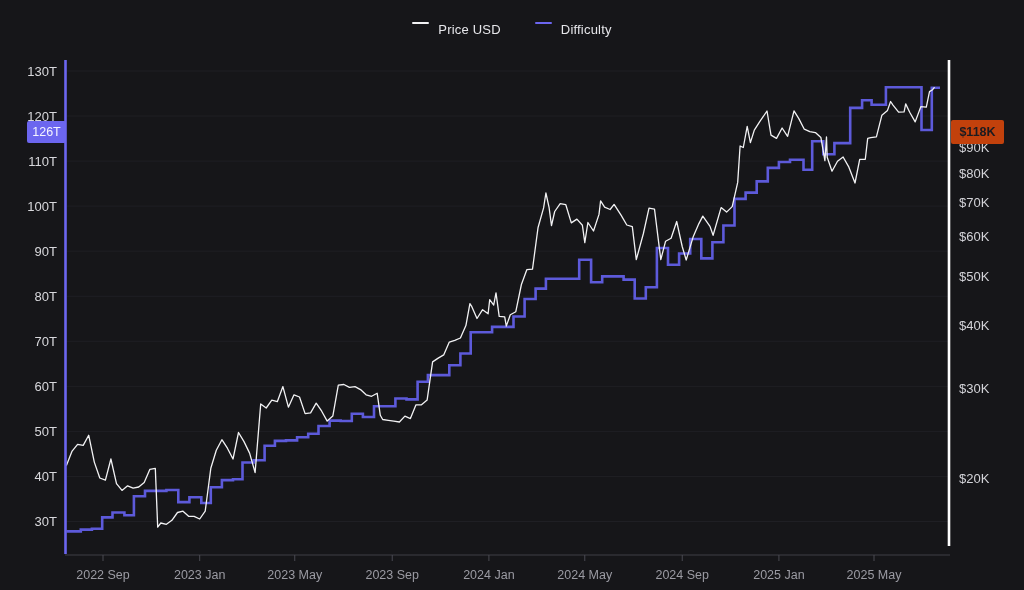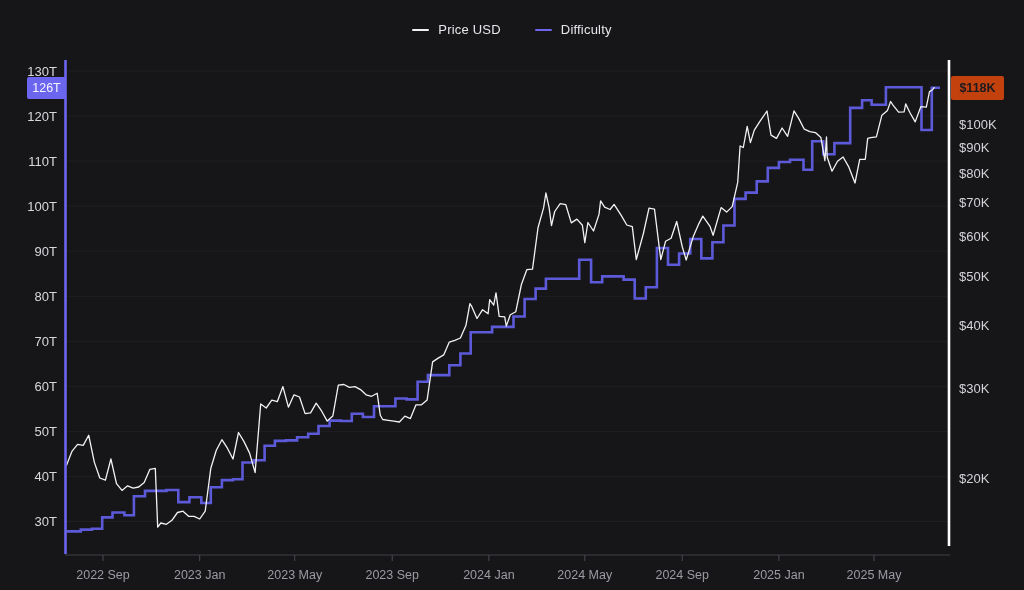--- a/index.html
+++ b/index.html
@@ -6,26 +6,26 @@
   .root{
     position:relative;width:1024px;height:590px;overflow:hidden;
     background:#161619;
     font-family:"Liberation Sans",sans-serif;
     -webkit-font-smoothing:antialiased;
   }
   .legend{
     position:absolute;top:22px;left:0;width:100%;
     display:flex;justify-content:center;align-items:center;gap:34px;
   }
-  .legend-item{display:flex;align-items:center;gap:9px;cursor:pointer;}
+  .legend-item{display:flex;gap:9px;cursor:pointer;}
   .legend-swatch{display:inline-block;width:17px;height:2px;border-radius:1px;}
   .legend-label{font-size:13px;color:#e6e6ea;letter-spacing:.2px;}
   .badge{
     position:absolute;display:flex;align-items:center;justify-content:center;
-    font-size:12.5px;border-radius:2px;line-height:1;
+    font-size:12.5px;border-radius:2px;line-height:1;margin-top:44px;
   }
   .badge-diff{left:27px;top:77px;width:39px;height:22px;color:#f4f4ff;background:#6c66ef;}
   .badge-price{left:951px;top:76px;width:53px;height:24px;color:#1b1b20;background:#c2410c;font-weight:700;}
   svg text{font-family:"Liberation Sans",sans-serif;}
 </style>
 </head>
 <body>
 
 <div class="root" style="background: rgb(22, 22, 25);">
 

